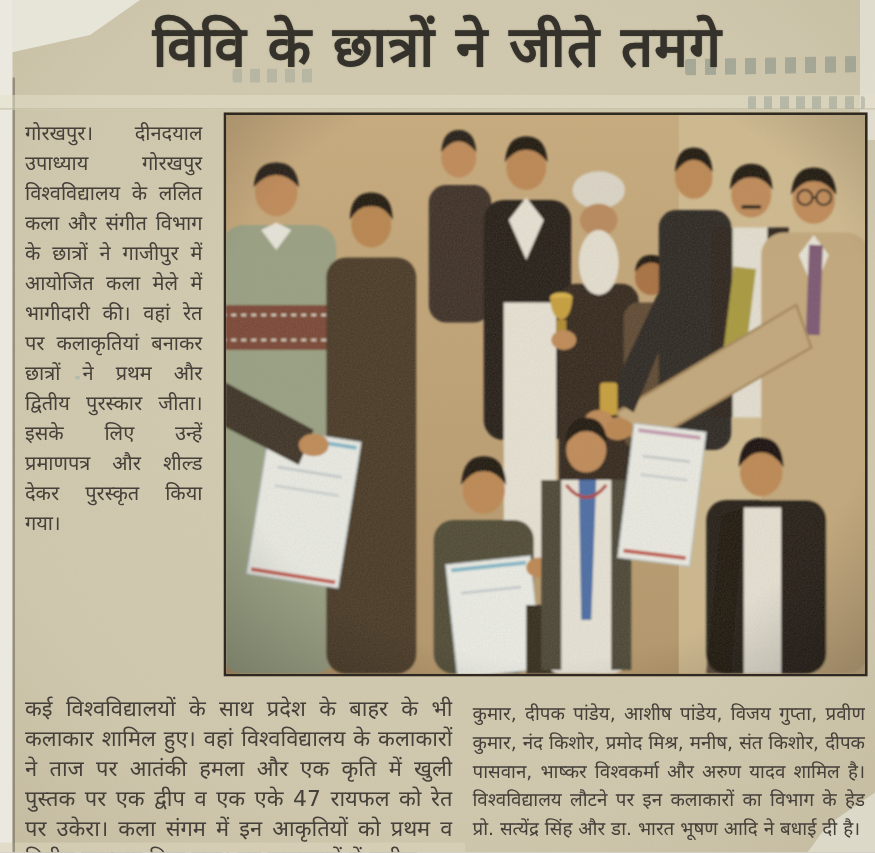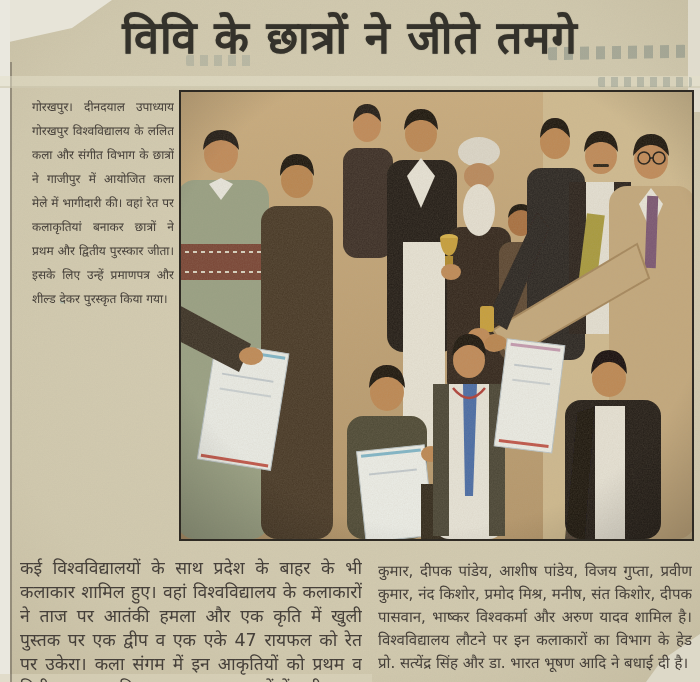--- a/index.html
+++ b/index.html
@@ -31,21 +31,21 @@
     position:absolute;left:179px;top:90px;width:511px;height:447px;z-index:4;
     border:2px solid #2e2a23;box-sizing:content-box;
     background:#c2a173;
   }
   .photo-frame svg{display:block;}
   .txt{
     position:absolute;z-index:3;color:#46403a;
     text-align:justify;overflow:hidden;
   }
   .txt p{margin:0;padding:0;}
-  .col-narrow{left:32px;top:95px;width:142px;height:462px;font-size:12px;line-height:24px;}
+  .col-narrow{left:20px;top:95px;width:142px;height:462px;font-size:16px;line-height:24px;}
   .col-narrow .p2{text-indent:14px;}
   .col-wide-left{left:20px;top:556px;width:342px;height:126px;font-size:17.5px;line-height:24px;}
   .col-right{left:378px;top:560px;width:314px;height:136px;font-size:15px;line-height:23px;}
 </style>
 </head>
 <body>
 
 <div class="clipping">
 
   <svg class="bg-svg" width="700" height="682" viewBox="0 0 700 682">

